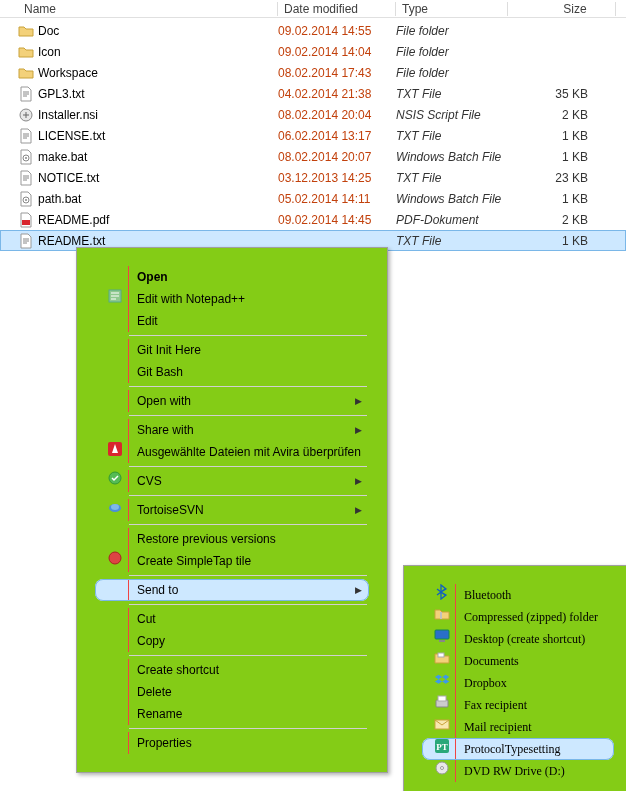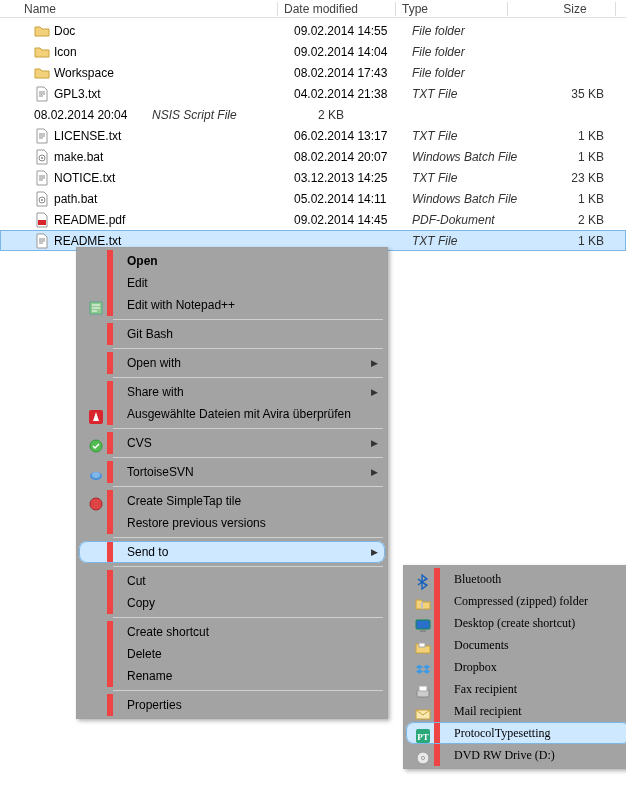--- a/index.html
+++ b/index.html
@@ -7,35 +7,35 @@
 
 .header-row { display: flex; align-items: center; height: 18px; border-bottom: 1px solid #e0e0e0; padding-left: 18px; user-select: none; }
 .header-col { padding: 4px 6px; color: #404040; cursor: default; position: relative; }
 .header-col::after { content: ""; position: absolute; right: 0; top: 4px; bottom: 4px; width: 1px; background: #ddd; }
 .col-name { width: 260px; }
 .col-date { width: 118px; }
 .col-type { width: 112px; }
 .col-size { width: 82px; text-align: center; margin-left: 26px; }
 
 .file-list { padding-top: 2px; }
-.file-row { display: flex; align-items: center; height: 21px; padding-left: 34px; cursor: default; }
+.file-row { display: flex; align-items: center; height: 21px; padding-left: 18px; cursor: default; }
 .file-row.selected { background: #cde8ff; outline: 1px solid #7ab7e8; outline-offset: -1px; }
 .cell-name { width: 260px; display: flex; align-items: center; gap: 4px; }
-.cell-date { width: 118px; color: #000000; }
+.cell-date { width: 118px; color: #c2410c; }
 .cell-type { width: 112px; color: #333; font-style: italic; }
 .cell-size { width: 80px; text-align: right; color: #333; }
 
 .icon16 { width: 16px; height: 16px; flex: 0 0 16px; display: inline-block; }
 
-.ctx-menu { position: absolute; background: #a3a3a3; border: 1px solid #a0a0a0; box-shadow: 2px 2px 4px rgba(0,0,0,0.3); padding: 2px; }
+.ctx-menu { position: absolute; background: #84cc16; border: 1px solid #a0a0a0; box-shadow: 2px 2px 4px rgba(0,0,0,0.3); padding: 18px; }
 .ctx-menu.main { left: 76px; top: 247px; width: 312px; }
 .ctx-menu.sub { left: 403px; top: 565px; width: 230px; font-family: Liberation Serif, serif; }
 .ctx-item { display: flex; align-items: center; height: 22px; padding-left: 6px; position: relative; cursor: default; }
 .ctx-item.hover { background: #cde8ff; outline: 1px solid #7ab7e8; outline-offset: -1px; border-radius: 8px; }
-.ctx-gutter { width: 28px; border-right: 6px solid #ef4444; height: 100%; display: flex; align-items: flex-end; justify-content: center; flex: 0 0 28px; margin-right: 12px; }
+.ctx-gutter { width: 28px; border-right: 1px solid #ef4444; height: 100%; display: flex; align-items: flex-start; justify-content: center; flex: 0 0 28px; margin-right: 6px; }
 .ctx-label { flex: 1; padding-left: 2px; }
 .ctx-label.bold { font-weight: bold; }
 .ctx-arrow { width: 14px; font-size: 9px; color: #333; }
 .ctx-sep { height: 1px; background: #d0d0d0; margin: 3px 2px 3px 34px; }
 </style>
 </head>
 <body>
 
 <div class="header-row">
   <div class="header-col col-name">Name</div>
@@ -84,20 +84,27 @@
           <path d="M3 1h7l3 3v11H3z" fill="#fff" stroke="#999"></path>
           <path d="M5 6h6M5 8h6M5 10h4" stroke="#888"></path>
         </svg>
         <span>GPL3.txt</span>
       </div>
       <div class="cell-date">04.02.2014 21:38</div>
       <div class="cell-type">TXT File</div>
       <div class="cell-size">35 KB</div>
     </div>
     <div class="file-row">
+      <div class="cell-name">
+        <svg class="icon16" viewBox="0 0 16 16">
+          <circle cx="8" cy="8" r="6" fill="#e8e8e8" stroke="#888"></circle>
+          <path d="M8 5v6M5 8h6" stroke="#666"></path>
+        </svg>
+        <span>Installer.nsi</span>
+      </div>
       <div class="cell-date">08.02.2014 20:04</div>
       <div class="cell-type">NSIS Script File</div>
       <div class="cell-size">2 KB</div>
     </div>
     <div class="file-row">
       <div class="cell-name">
         <svg class="icon16" viewBox="0 0 16 16">
           <path d="M3 1h7l3 3v11H3z" fill="#fff" stroke="#999"></path>
           <path d="M5 6h6M5 8h6M5 10h4" stroke="#888"></path>
         </svg>
@@ -170,33 +177,37 @@
       <div class="cell-size">1 KB</div>
     </div>
   </div>
 
 <div class="ctx-menu main">
   <div class="ctx-item">
       <span class="ctx-gutter"></span>
       <span class="ctx-label bold">Open</span>
     </div>
   <div class="ctx-item">
-      <span class="ctx-gutter"></span>
-      <span class="ctx-label">Edit</span>
-    </div>
-  <div class="ctx-item">
       <span class="ctx-gutter">
         <svg class="icon16" viewBox="0 0 16 16">
           <rect x="2" y="2" width="12" height="12" fill="#8fc98f" stroke="#5a8"></rect>
           <path d="M4 5h8M4 8h8M4 11h5" stroke="#fff"></path>
         </svg>
       </span>
       <span class="ctx-label">Edit with Notepad++</span>
     </div>
-  <div class="ctx-sep"></div>
+  <div class="ctx-item">
+      <span class="ctx-gutter"></span>
+      <span class="ctx-label">Edit</span>
+    </div>
+  <div class="ctx-sep"></div>
+  <div class="ctx-item">
+      <span class="ctx-gutter"></span>
+      <span class="ctx-label">Git Init Here</span>
+    </div>
   <div class="ctx-item">
       <span class="ctx-gutter"></span>
       <span class="ctx-label">Git Bash</span>
     </div>
   <div class="ctx-sep"></div>
   <div class="ctx-item">
       <span class="ctx-gutter"></span>
       <span class="ctx-label">Open with</span>
       <span class="ctx-arrow">▶</span>
     </div>
@@ -232,30 +243,30 @@
         <svg class="icon16" viewBox="0 0 16 16">
           <ellipse cx="8" cy="9" rx="6" ry="4" fill="#4a90d9"></ellipse>
           <ellipse cx="8" cy="8" rx="4" ry="3" fill="#7fb8e8"></ellipse>
         </svg>
       </span>
       <span class="ctx-label">TortoiseSVN</span>
       <span class="ctx-arrow">▶</span>
     </div>
   <div class="ctx-sep"></div>
   <div class="ctx-item">
+      <span class="ctx-gutter"></span>
+      <span class="ctx-label">Restore previous versions</span>
+    </div>
+  <div class="ctx-item">
       <span class="ctx-gutter">
         <svg class="icon16" viewBox="0 0 16 16">
           <circle cx="8" cy="8" r="6" fill="#d44" stroke="#a22"></circle>
         </svg>
       </span>
       <span class="ctx-label">Create SimpleTap tile</span>
-    </div>
-  <div class="ctx-item">
-      <span class="ctx-gutter"></span>
-      <span class="ctx-label">Restore previous versions</span>
     </div>
   <div class="ctx-sep"></div>
   <div class="ctx-item hover">
       <span class="ctx-gutter"></span>
       <span class="ctx-label">Send to</span>
       <span class="ctx-arrow">▶</span>
     </div>
   <div class="ctx-sep"></div>
   <div class="ctx-item">
       <span class="ctx-gutter"></span>

